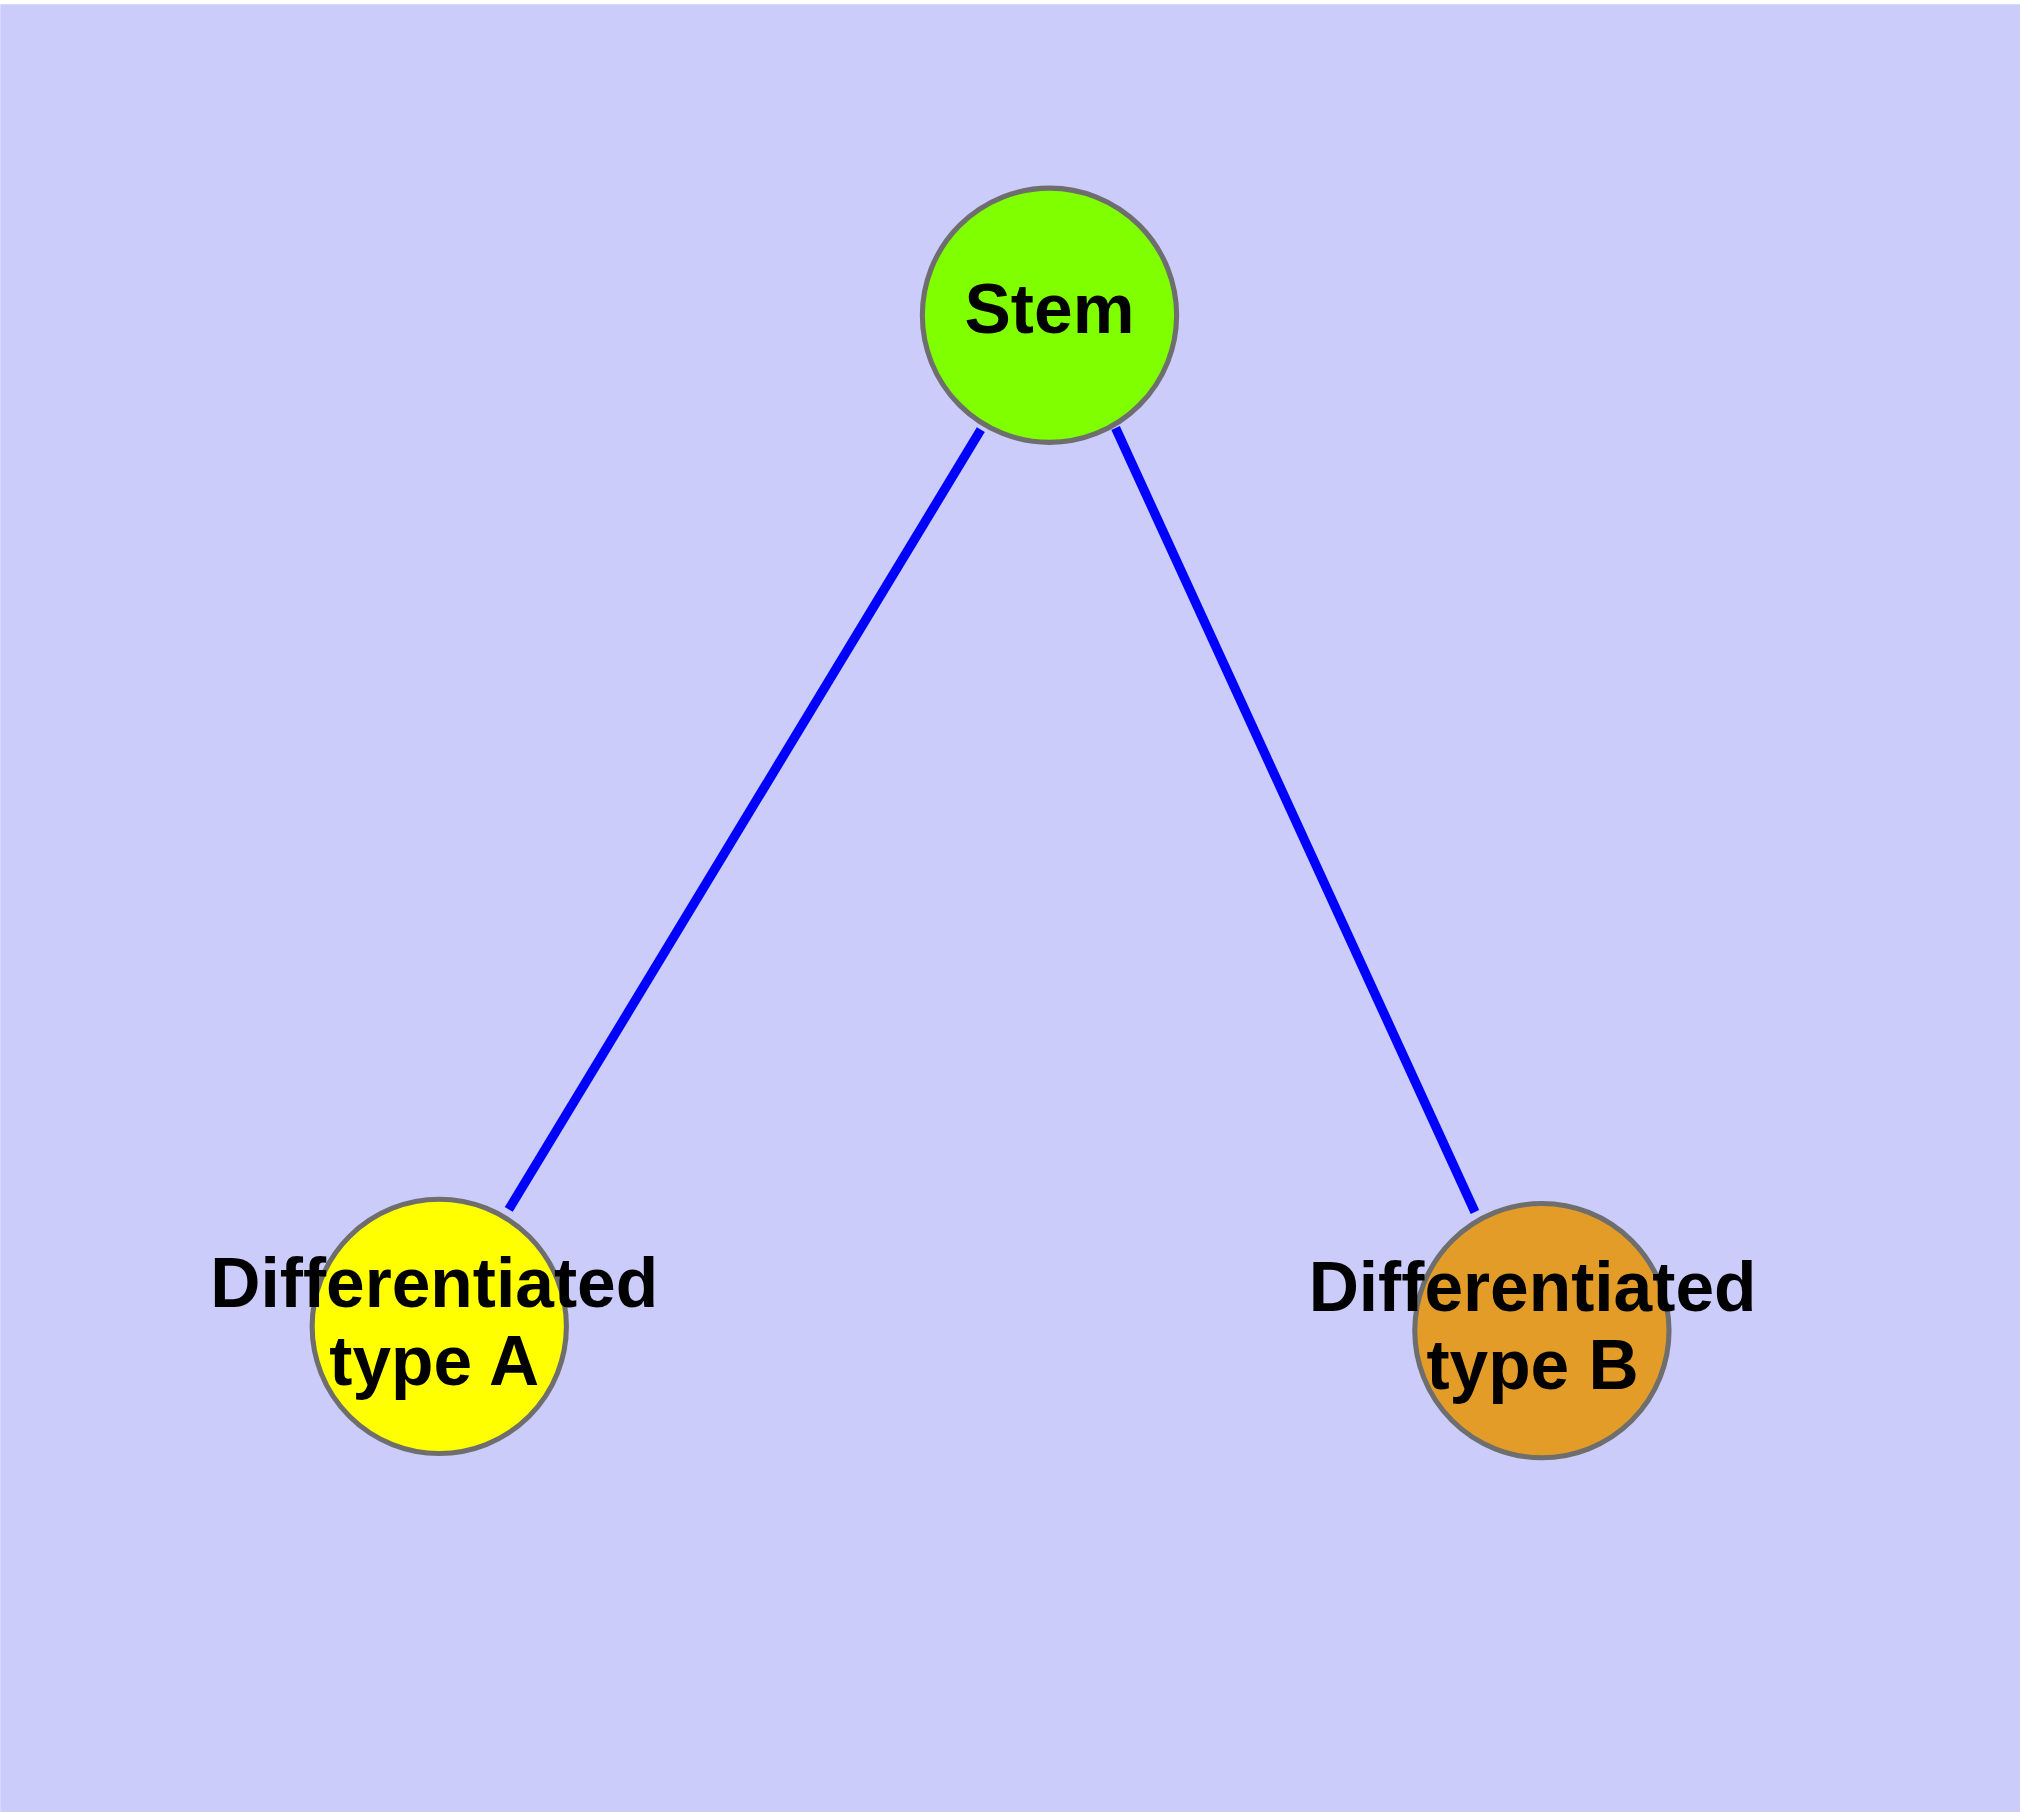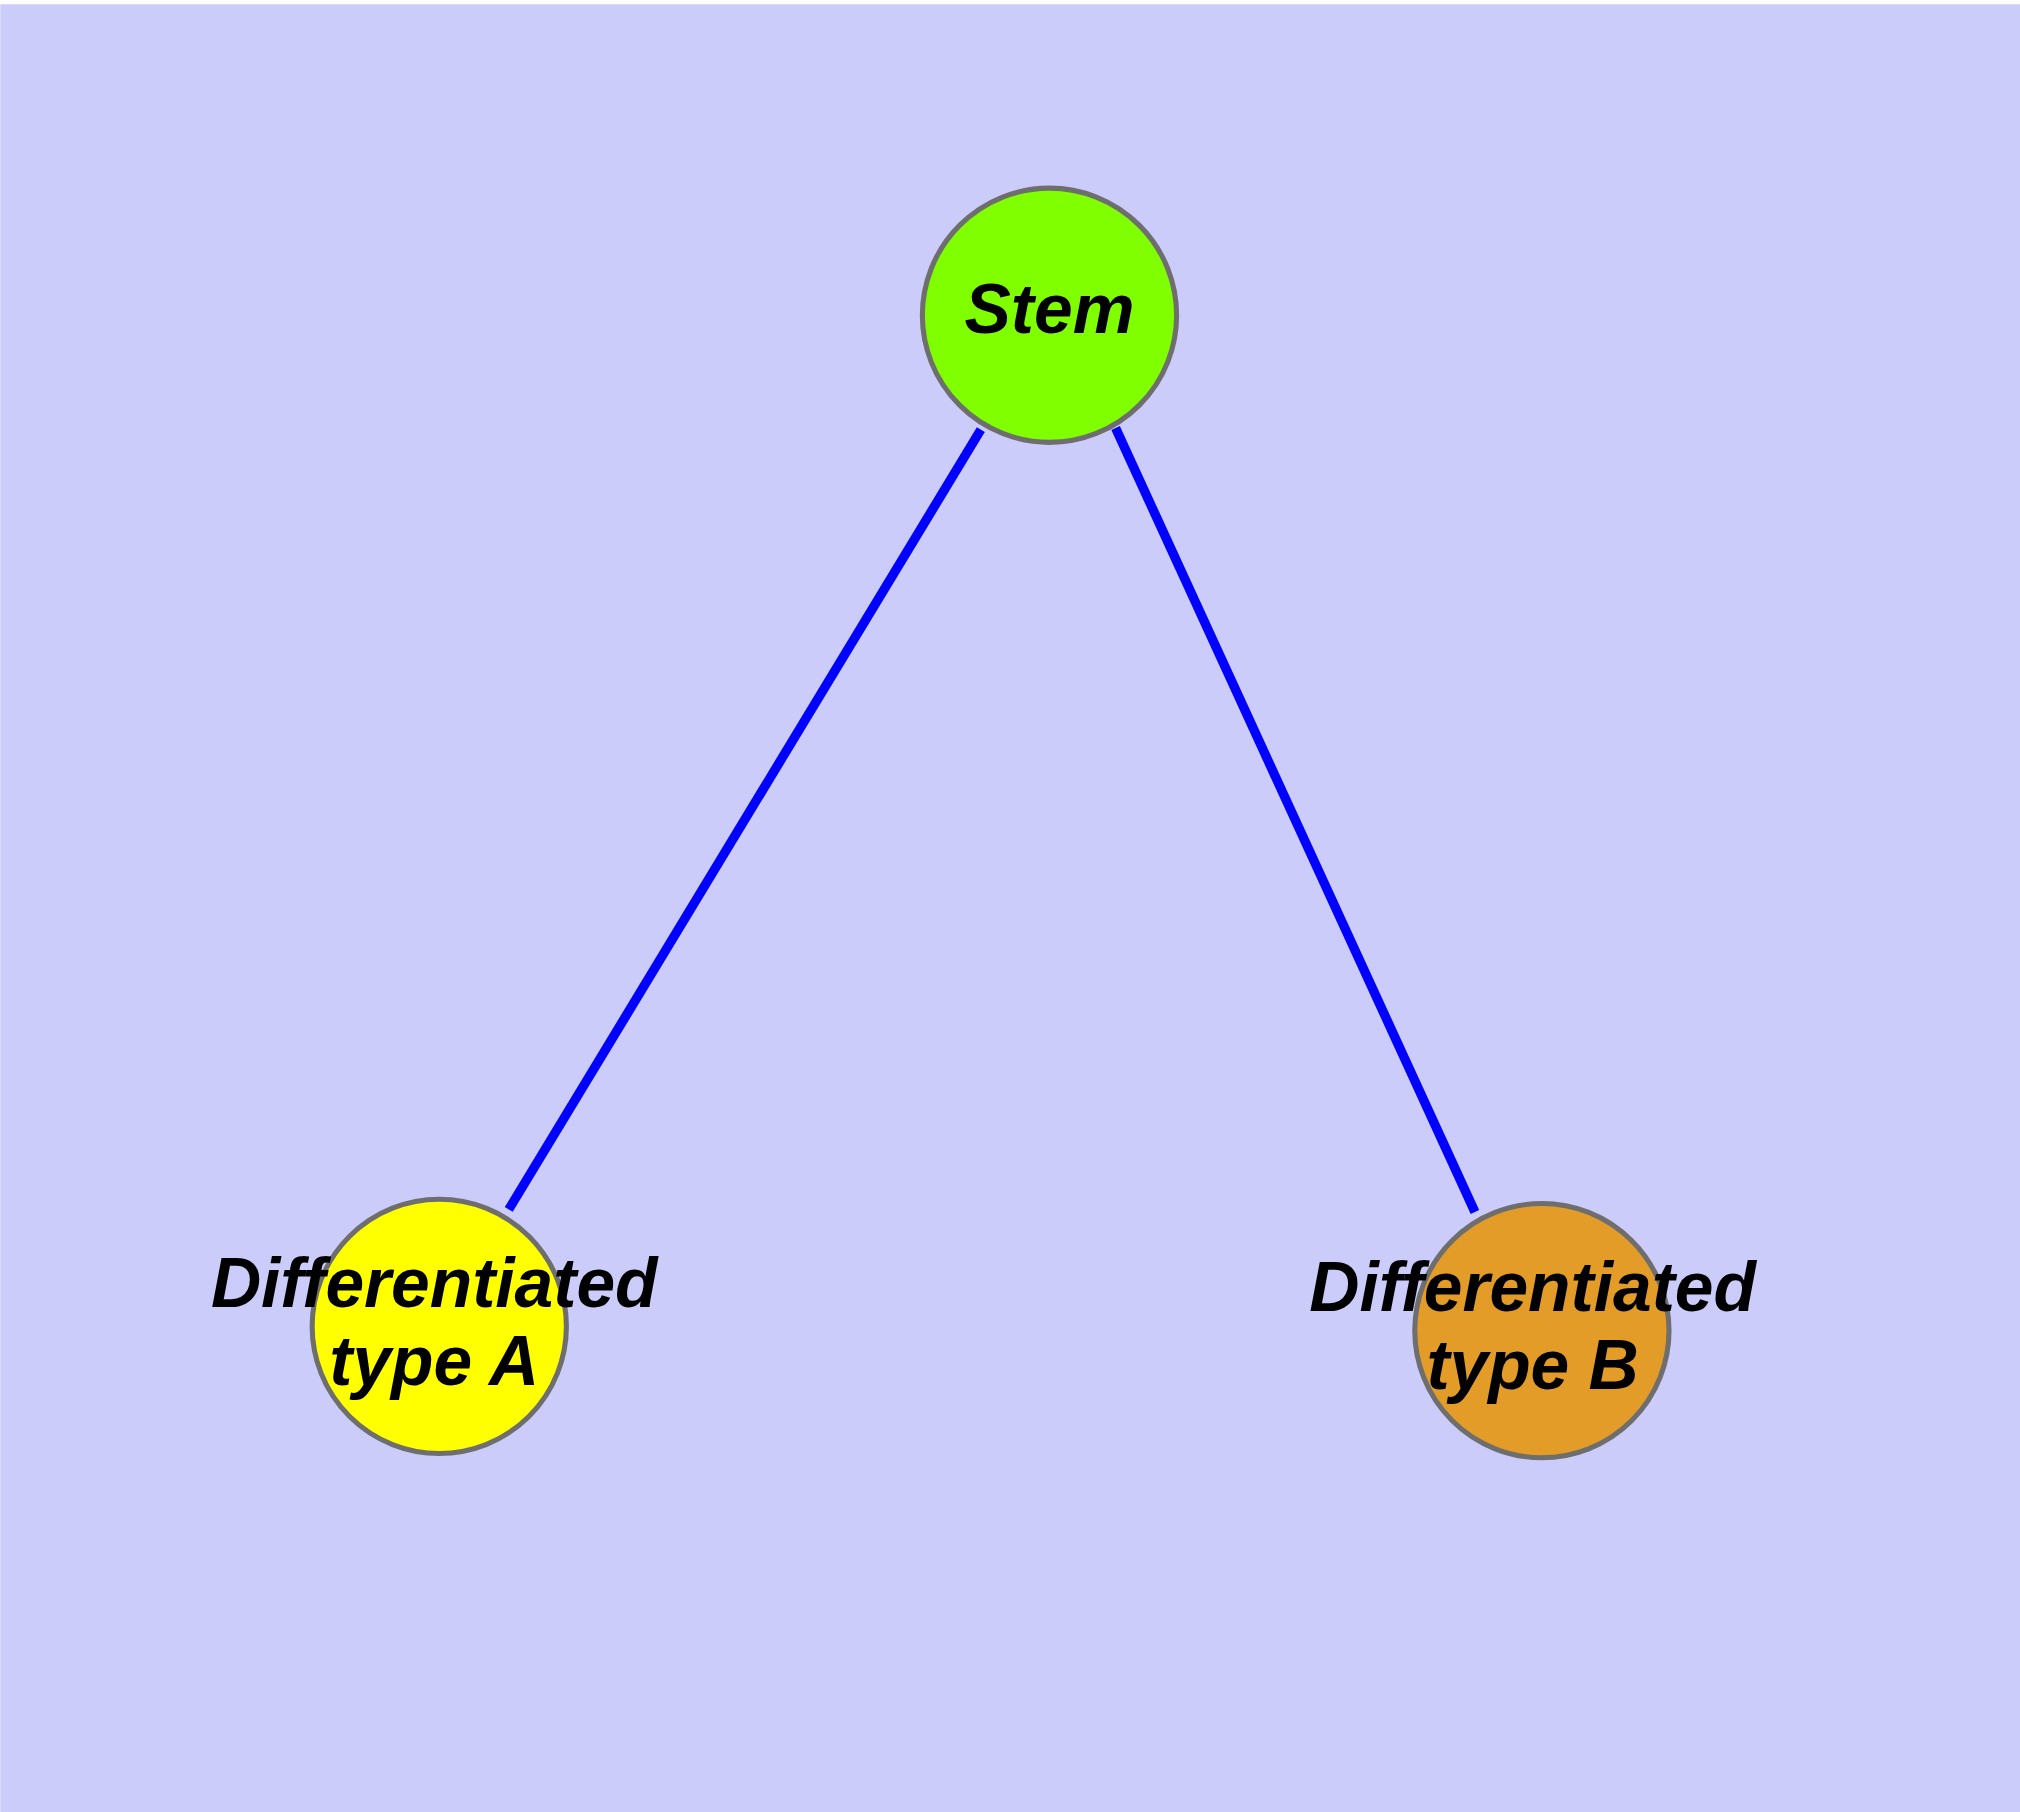--- a/index.html
+++ b/index.html
@@ -12,21 +12,20 @@
     width: 2021px;
     height: 1812px;
     overflow: hidden;
     font-family: "Liberation Sans", sans-serif;
   }
   #canvas-root {
     position: relative;
     width: 2021px;
     height: 1812px;
     background: #ffffff;
-    font-style: italic;
   }
   #graph-svg {
     position: absolute;
     left: 0;
     top: 0;
     width: 2021px;
     height: 1812px;
     display: block;
   }
   .node-label {

